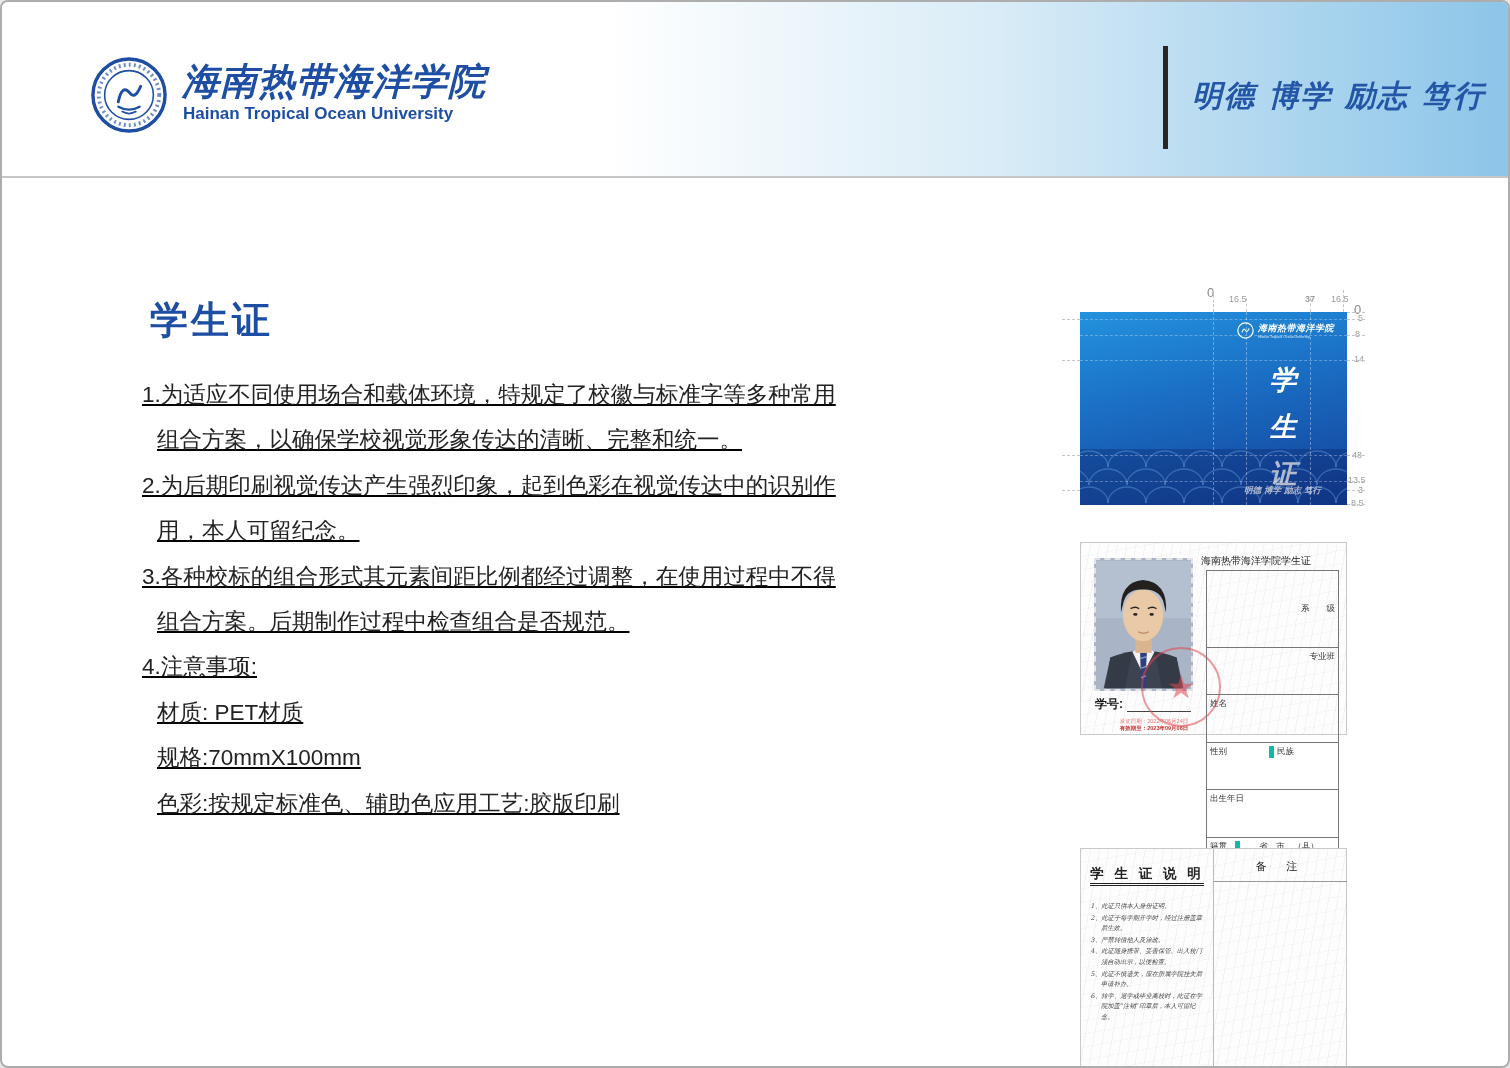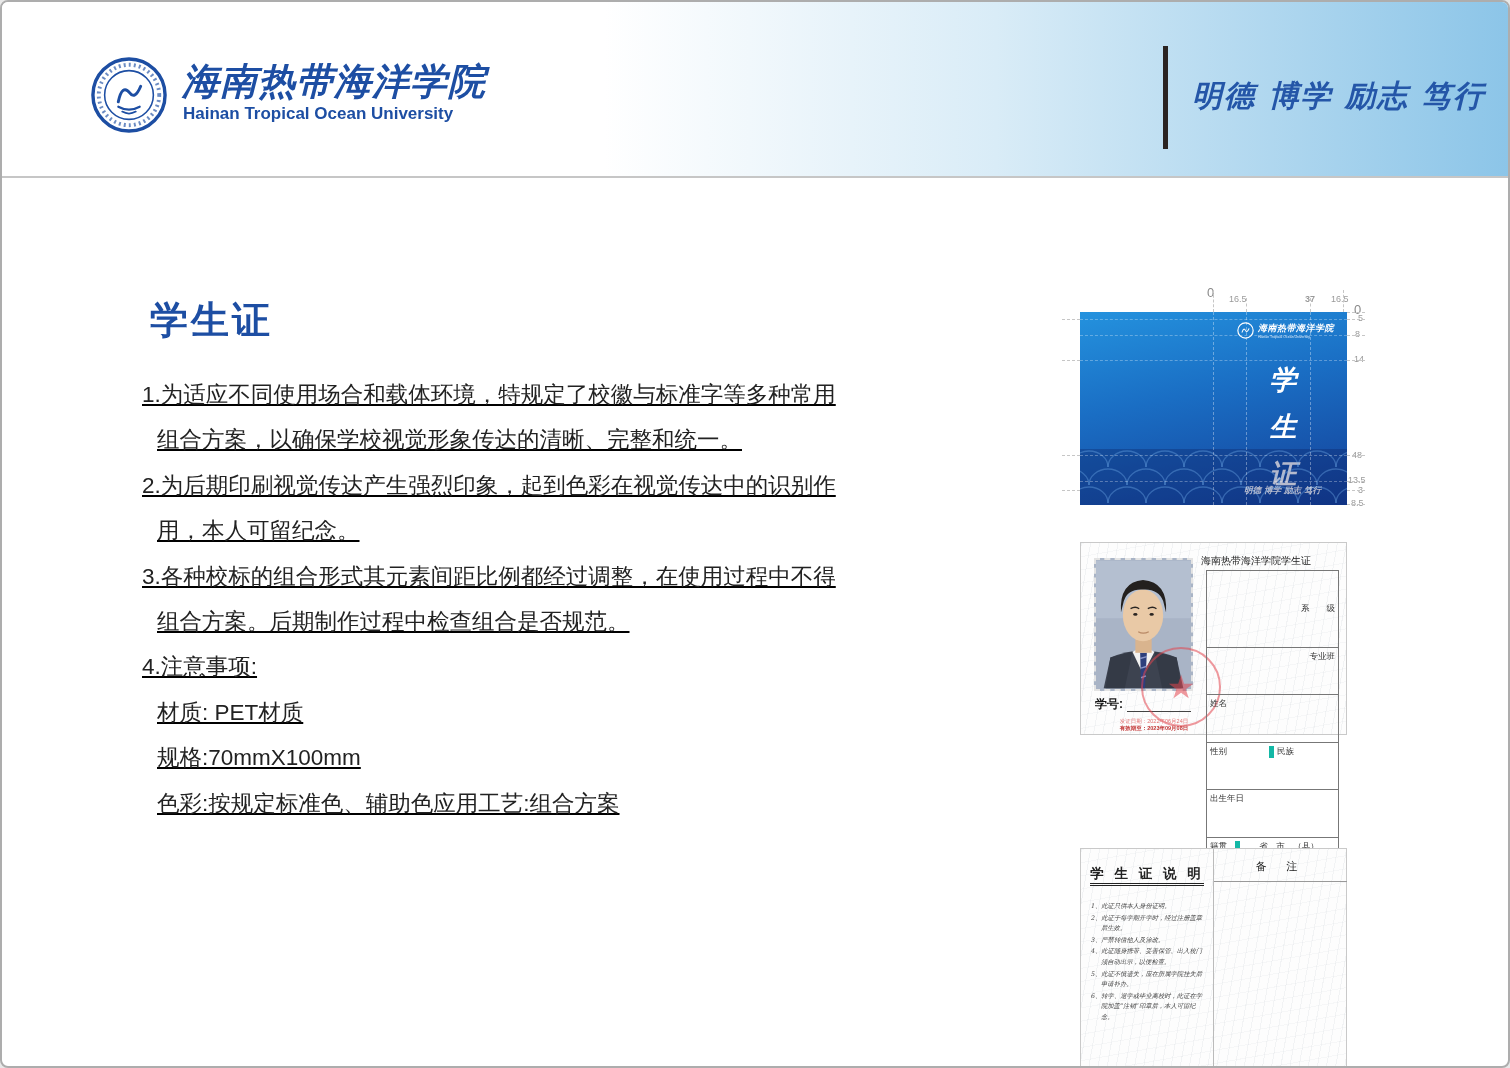--- a/index.html
+++ b/index.html
@@ -164,21 +164,21 @@
   <div class="content-lines">
       <div class="first content-line">1.为适应不同使用场合和载体环境，特规定了校徽与标准字等多种常用</div>
       <div class="cont content-line">组合方案，以确保学校视觉形象传达的清晰、完整和统一。</div>
       <div class="first content-line">2.为后期印刷视觉传达产生强烈印象，起到色彩在视觉传达中的识别作</div>
       <div class="cont content-line">用，本人可留纪念。</div>
       <div class="first content-line">3.各种校标的组合形式其元素间距比例都经过调整，在使用过程中不得</div>
       <div class="cont content-line">组合方案。后期制作过程中检查组合是否规范。</div>
       <div class="first content-line">4.注意事项:</div>
       <div class="cont content-line">材质: PET材质</div>
       <div class="cont content-line">规格:70mmX100mm</div>
-      <div class="cont content-line">色彩:按规定标准色、辅助色应用工艺:组合方案</div>
+      <div class="cont content-line">色彩:按规定标准色、辅助色应用工艺:胶版印刷</div>
     </div>
 
   <span class="ruler-num big" style="left:1205px;top:283px;">0</span>
   <span class="ruler-num" style="left:1227px;top:292px;">16.5</span>
   <span class="ruler-num" style="left:1303px;top:292px;font-weight:bold;">37</span>
   <span class="ruler-num" style="left:1329px;top:292px;">16.5</span>
   <span class="ruler-num big" style="left:1352px;top:300px;">0</span>
   <span class="ruler-num" style="left:1356px;top:311px;">5</span>
   <span class="ruler-num" style="left:1353px;top:327px;">8</span>
   <span class="ruler-num" style="left:1352px;top:352px;">14</span>

